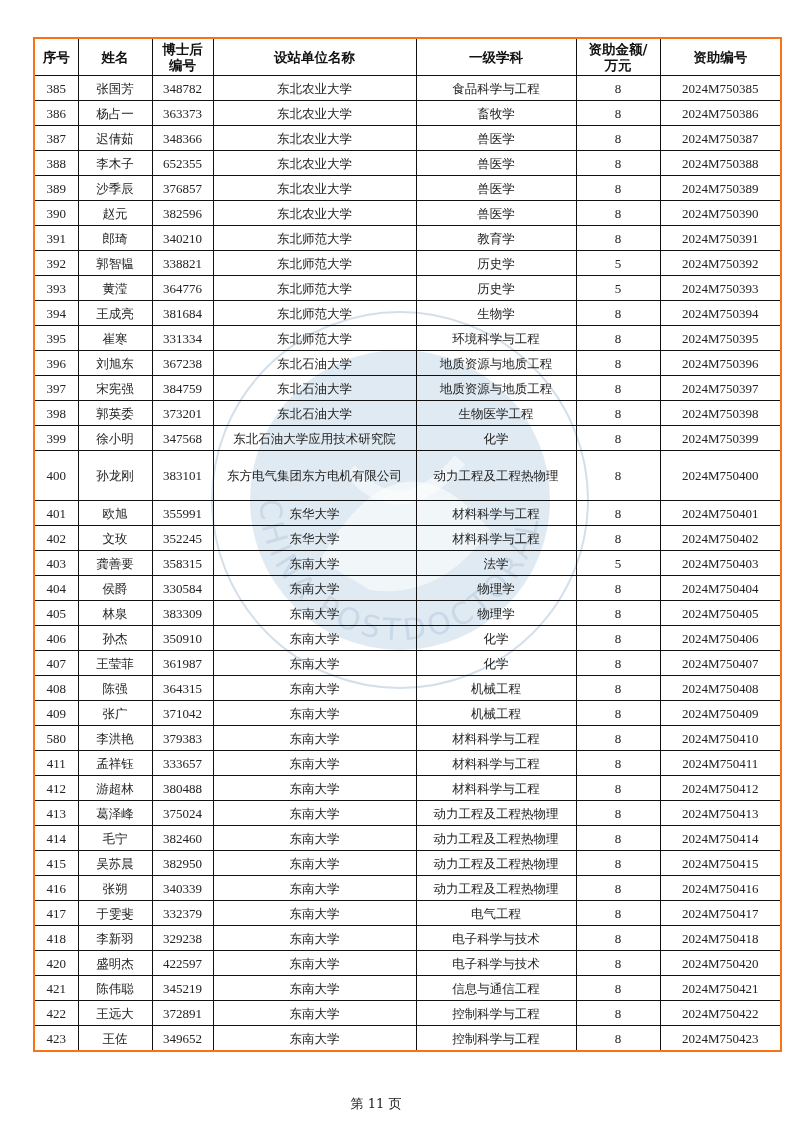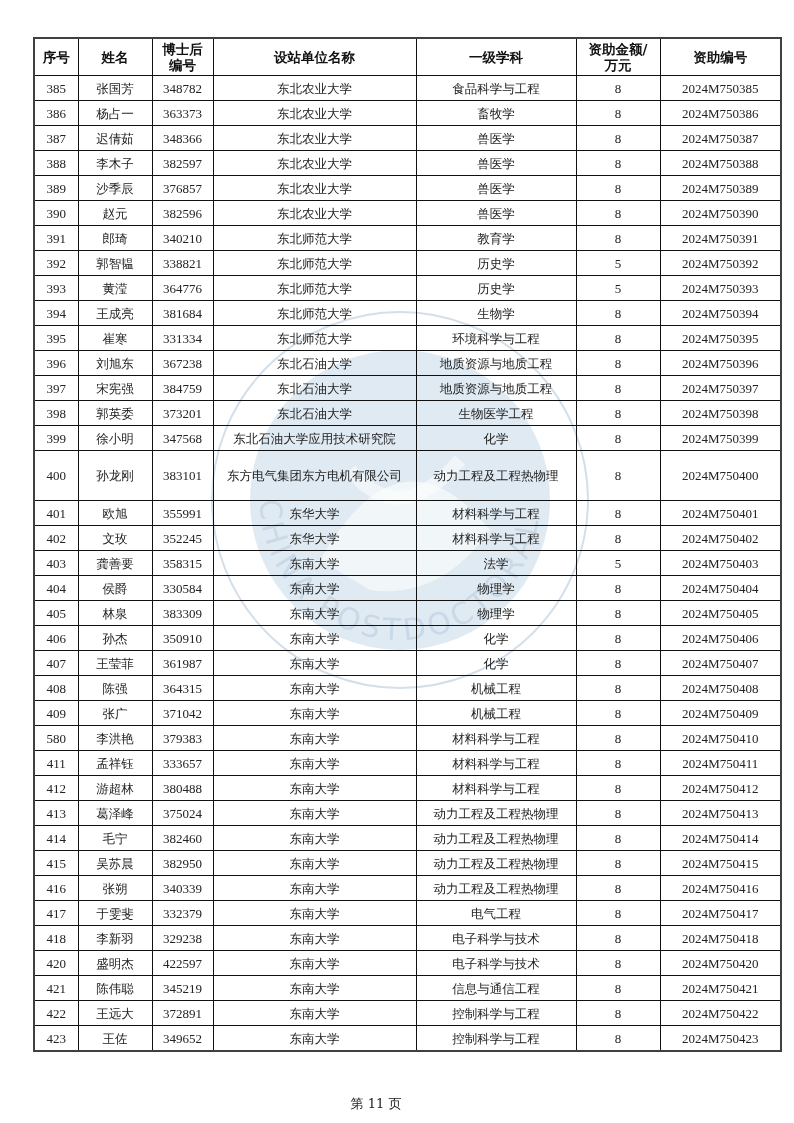--- a/index.html
+++ b/index.html
@@ -35,21 +35,21 @@
     color: #111;
   }
   table.grid td {
     font-size: 12.5px;
     height: 24px;
     line-height: 15px;
     color: #222;
   }
   table.grid td.num { font-family: "Liberation Serif", "DejaVu Serif", serif; font-size: 13px; }
   table.grid tr.tall td { height: 49px; }
-  table.grid { border: 2px solid #404040; }
+  table.grid { border: 2px solid #f97316; }
   .footer {
     position: absolute; left: 0; width: 752px; top: 1095px;
     text-align: center; font-size: 13px; color: #222;
     font-family: "DejaVu Serif", "Liberation Serif", serif;
   }
 </style>
 </head>
 <body>
 
 <svg class="watermark" viewBox="0 0 400 400" xmlns="http://www.w3.org/2000/svg">
@@ -110,21 +110,21 @@
         <td>迟倩茹</td>
         <td class="num">348366</td>
         <td>东北农业大学</td>
         <td>兽医学</td>
         <td class="num">8</td>
         <td class="num">2024M750387</td>
       </tr>
       <tr>
         <td class="num">388</td>
         <td>李木子</td>
-        <td class="num">382597</td>
+        <td class="num">652355</td>
         <td>东北农业大学</td>
         <td>兽医学</td>
         <td class="num">8</td>
         <td class="num">2024M750388</td>
       </tr>
       <tr>
         <td class="num">389</td>
         <td>沙季辰</td>
         <td class="num">376857</td>
         <td>东北农业大学</td>

